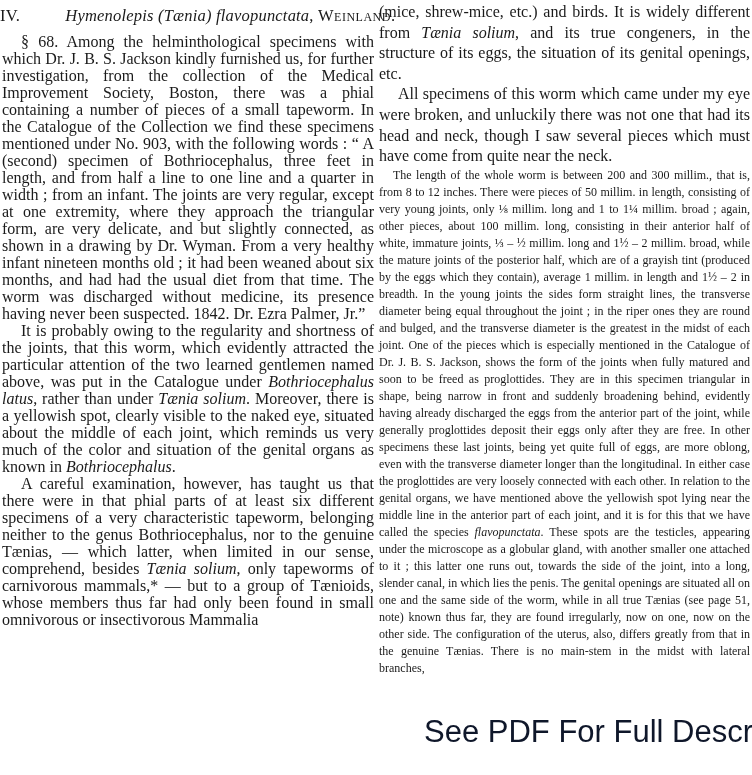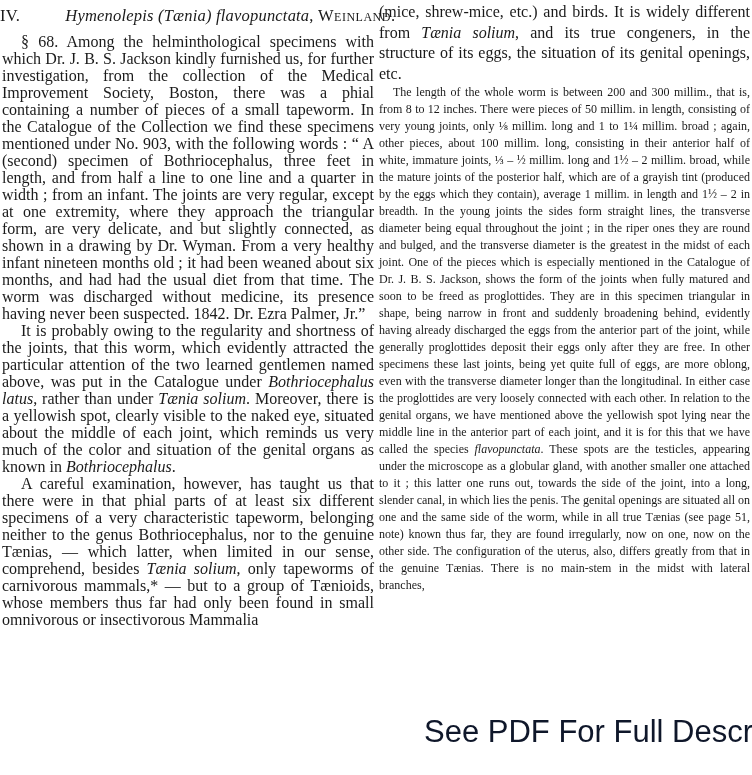--- a/index.html
+++ b/index.html
@@ -48,18 +48,19 @@
   <h1 class="heading"><span>IV.  </span><span style="font-style: italic; margin-left: 41px;">Hymenolepis (Tænia) flavopunctata</span><span>, </span><span style="font-variant: small-caps; letter-spacing: 0.5px;">Weinland</span><span>.</span></h1>
 
   <div class="col col-left">
     <p class="para indent"><span>§ 68. Among the helminthological specimens with which Dr. J. B. S. Jackson kindly furnished us, for further investigation, from the collection of the Medical Improvement Society, Boston, there was a phial containing a number of pieces of a small tapeworm. In the Catalogue of the Collection we find these specimens mentioned under No. 903, with the following words : “ A (second) specimen of Bothriocephalus, three feet in length, and from half a line to one line and a quarter in width ; from an infant. The joints are very regular, except at one extremity, where they approach the triangular form, are very delicate, and but slightly connected, as shown in a drawing by Dr. Wyman. From a very healthy infant nineteen months old ; it had been weaned about six months, and had had the usual diet from that time. The worm was discharged without medicine, its presence having never been suspected. 1842. Dr. Ezra Palmer, Jr.”</span></p>
     <p class="para indent"><span>It is probably owing to the regularity and shortness of the joints, that this worm, which evidently attracted the particular attention of the two learned gentlemen named above, was put in the Catalogue under </span><span style="font-style: italic;">Bothriocephalus latus</span><span>, rather than under </span><span style="font-style: italic;">Tænia solium</span><span>. Moreover, there is a yellowish spot, clearly visible to the naked eye, situated about the middle of each joint, which reminds us very much of the color and situation of the genital organs as known in </span><span style="font-style: italic;">Bothriocephalus</span><span>.</span></p>
     <p class="para indent"><span>A careful examination, however, has taught us that there were in that phial parts of at least six different specimens of a very characteristic tapeworm, belonging neither to the genus Bothriocephalus, nor to the genuine Tænias, — which latter, when limited in our sense, comprehend, besides </span><span style="font-style: italic;">Tænia solium</span><span>, only tapeworms of carnivorous mammals,* — but to a group of Tænioids, whose members thus far had only been found in small omnivorous or insectivorous Mammalia</span></p>
   </div>
 
   <div class="col col-right">
     <p class="para"><span>(mice, shrew-mice, etc.) and birds. It is widely different from </span><span style="font-style: italic;">Tænia solium</span><span>, and its true congeners, in the structure of its eggs, the situation of its genital openings, etc.</span></p>
+    <p class="para indent"><span>All specimens of this worm which came under my eye were broken, and unluckily there was not one that had its head and neck, though I saw several pieces which must have come from quite near the neck.</span></p>
     <p class="para small indent"><span>The length of the whole worm is between 200 and 300 millim., that is, from 8 to 12 inches. There were pieces of 50 millim. in length, consisting of very young joints, only ⅛ millim. long and 1 to 1¼ millim. broad ; again, other pieces, about 100 millim. long, consisting in their anterior half of white, immature joints, ⅓ – ½ millim. long and 1½ – 2 millim. broad, while the mature joints of the posterior half, which are of a grayish tint (produced by the eggs which they contain), average 1 millim. in length and 1½ – 2 in breadth. In the young joints the sides form straight lines, the transverse diameter being equal throughout the joint ; in the riper ones they are round and bulged, and the transverse diameter is the greatest in the midst of each joint. One of the pieces which is especially mentioned in the Catalogue of Dr. J. B. S. Jackson, shows the form of the joints when fully matured and soon to be freed as proglottides. They are in this specimen triangular in shape, being narrow in front and suddenly broadening behind, evidently having already discharged the eggs from the anterior part of the joint, while generally proglottides deposit their eggs only after they are free. In other specimens these last joints, being yet quite full of eggs, are more oblong, even with the transverse diameter longer than the longitudinal. In either case the proglottides are very loosely connected with each other. In relation to the genital organs, we have mentioned above the yellowish spot lying near the middle line in the anterior part of each joint, and it is for this that we have called the species </span><span style="font-style: italic;">flavopunctata</span><span>. These spots are the testicles, appearing under the microscope as a globular gland, with another smaller one attached to it ; this latter one runs out, towards the side of the joint, into a long, slender canal, in which lies the penis. The genital openings are situated all on one and the same side of the worm, while in all true Tænias (see page 51, note) known thus far, they are found irregularly, now on one, now on the other side. The configuration of the uterus, also, differs greatly from that in the genuine Tænias. There is no main-stem in the midst with lateral branches,</span></p>
   </div>
 
   <div class="overlay">See PDF For Full Description</div>
 
 </div>
 
 </body></html>

